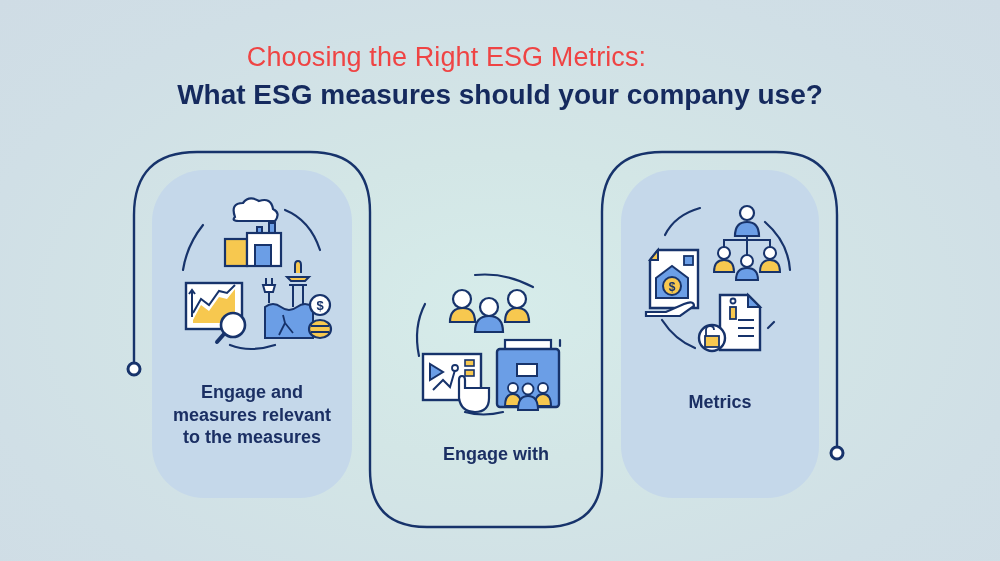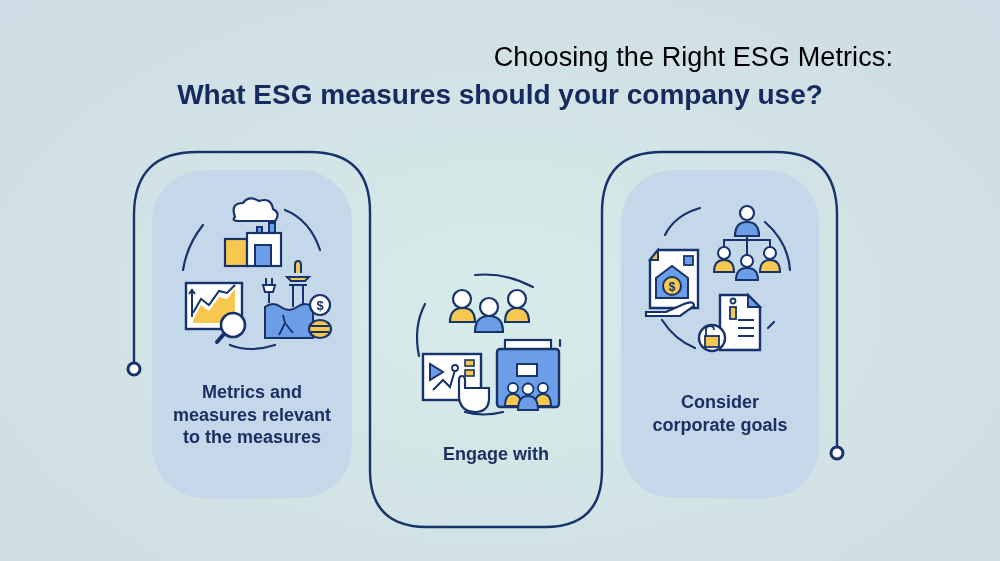--- a/index.html
+++ b/index.html
@@ -4,22 +4,22 @@
 <style>
   * { box-sizing: border-box; margin: 0; padding: 0; }
   html, body { width: 1000px; height: 561px; overflow: hidden; }
   body {
     position: relative;
     background: radial-gradient(ellipse at 50% 55%, #d6ecea 0%, #d3e6e6 35%, #d0dfe6 75%, #cfdce5 100%);
     font-family: "Liberation Sans", "DejaVu Sans", sans-serif;
     color: #1b2f63;
   }
   .title-1 {
-    position: absolute; left: 0; top: 42px; width: 893px; text-align: right;
-    font-size: 27px; font-weight: 400; color: #000000; letter-spacing: 0.1px;
+    position: absolute; left: 0; top: 42px; width: 893px; text-align: center;
+    font-size: 27px; font-weight: 400; color: #ef4444; letter-spacing: 0.1px;
   }
   .title-2 {
     position: absolute; left: 0; top: 79px; width: 1000px; text-align: center;
     font-size: 28px; font-weight: 700; color: #152a5e;
   }
   .outline-svg { position: absolute; left: 0; top: 0; width: 1000px; height: 561px; pointer-events: none; }
   .card-fill {
     position: absolute; background: #c5d8ea; border-radius: 52px;
   }
   .card-label {
@@ -156,25 +156,24 @@
     <rect x="90" y="107" width="6" height="12" fill="#f7c84f" stroke="#17336b" stroke-width="1.8"></rect>
     <path d="M98 120 L114 120 M98 128 L114 128 M98 136 L114 136" stroke="#17336b" stroke-width="2"></path>
 
     <circle cx="72" cy="138" r="13" fill="#fff" stroke="#17336b" stroke-width="2.4"></circle>
     <rect x="65" y="136" width="14" height="11" fill="#f7c84f" stroke="#17336b" stroke-width="1.8"></rect>
     <path d="M66 136 L66 130 Q66 126 70 126 Q74 126 74 130" fill="none" stroke="#17336b" stroke-width="1.8"></path>
   </svg>
 </div>
 
 <div class="card-label" style="left:152px; top:381px; width:200px;">
-  <div>Metrics and</div>
+  <div>Engage and</div>
   <div>measures relevant</div>
   <div>to the measures</div>
 </div>
 
 <div class="card-label" style="left:372px; top:443px; width:248px;">
   <div>Engage with</div>
 </div>
 
 <div class="card-label" style="left:621px; top:391px; width:198px;">
-  <div>Consider</div>
-  <div>corporate goals</div>
+  <div>Metrics</div>
 </div>
 
 </body></html>

